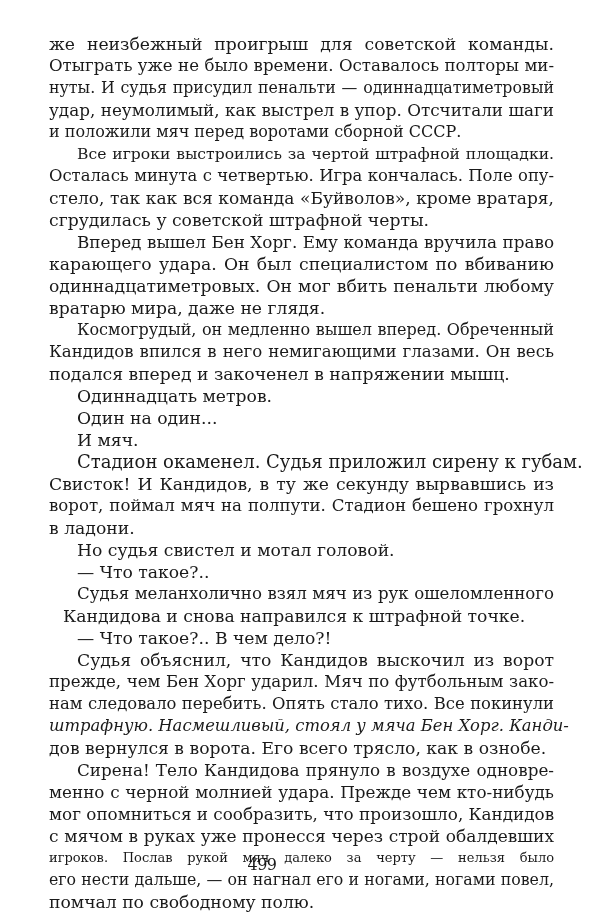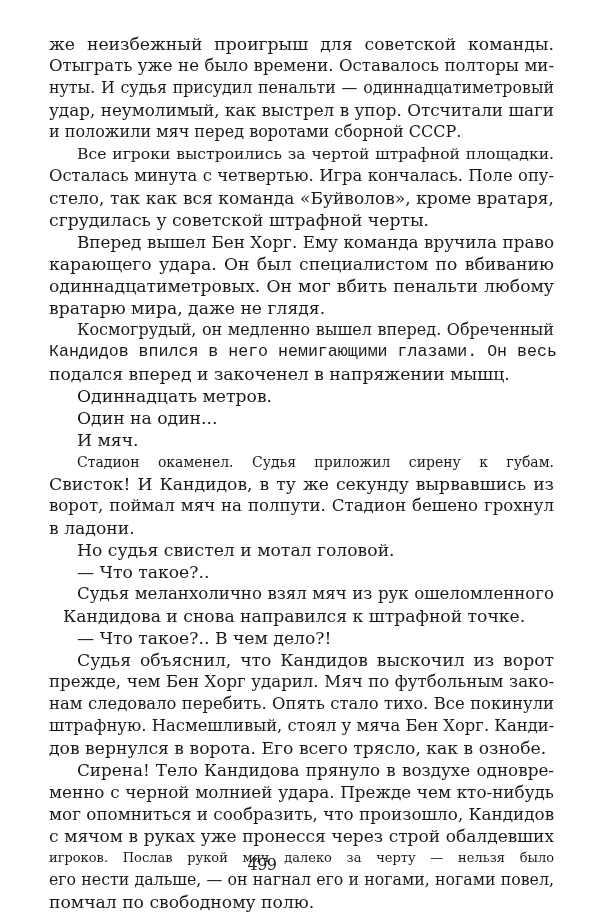--- a/index.html
+++ b/index.html
@@ -67,34 +67,34 @@
       <span class="line last" style="font-size: 17.2px;">сгрудилась у советской штрафной черты.</span>
     </div>
     <div class="para-block">
       <span class="line indent" style="font-size: 16.8px;">Вперед вышел Бен Хорг. Ему команда вручила право</span>
       <span class="line" style="font-size: 17.2px;">карающего удара. Он был специалистом по вбиванию</span>
       <span class="line" style="font-size: 17.2px;">одиннадцатиметровых. Он мог вбить пенальти любому</span>
       <span class="line last" style="font-size: 17.2px;">вратарю мира, даже не глядя.</span>
     </div>
     <div class="para-block">
       <span class="line indent" style="font-size: 16px;">Космогрудый, он медленно вышел вперед. Обреченный</span>
-      <span class="line" style="font-size: 16.6px; font-family: Liberation Mono, monospace;">Кандидов впился в него немигающими глазами. Он весь</span>
+      <span class="line" style="font-size: 16.6px;">Кандидов впился в него немигающими глазами. Он весь</span>
       <span class="line last" style="font-size: 17.2px;">подался вперед и закоченел в напряжении мышц.</span>
     </div>
     <div class="para-block">
       <span class="line indent last" style="font-size: 17.2px;">Одиннадцать метров.</span>
     </div>
     <div class="para-block">
       <span class="line indent last" style="font-size: 17.2px;">Один на один...</span>
     </div>
     <div class="para-block">
       <span class="line indent last" style="font-size: 17.2px;">И мяч.</span>
     </div>
     <div class="para-block">
-      <span class="line indent" style="font-size: 14px;">Стадион окаменел. Судья приложил сирену к губам.</span>
+      <span class="line indent" style="font-size: 18px;">Стадион окаменел. Судья приложил сирену к губам.</span>
       <span class="line" style="font-size: 17.2px;">Свисток! И Кандидов, в ту же секунду вырвавшись из</span>
       <span class="line" style="font-size: 16.6px;">ворот, поймал мяч на полпути. Стадион бешено грохнул</span>
       <span class="line last" style="font-size: 17.2px;">в ладони.</span>
     </div>
     <div class="para-block">
       <span class="line indent last" style="font-size: 17.2px;">Но судья свистел и мотал головой.</span>
     </div>
     <div class="para-block">
       <span class="line indent last" style="font-size: 17.2px;">— Что такое?..</span>
     </div>
@@ -102,21 +102,21 @@
       <span class="line indent" style="font-size: 16.6px;">Судья меланхолично взял мяч из рук ошеломленного</span>
       <span class="line last" style="font-size: 17.2px; margin-left: 14px;">Кандидова и снова направился к штрафной точке.</span>
     </div>
     <div class="para-block">
       <span class="line indent last" style="font-size: 17.2px;">— Что такое?.. В чем дело?!</span>
     </div>
     <div class="para-block">
       <span class="line indent" style="font-size: 17.2px;">Судья объяснил, что Кандидов выскочил из ворот</span>
       <span class="line" style="font-size: 16.6px;">прежде, чем Бен Хорг ударил. Мяч по футбольным зако-</span>
       <span class="line" style="font-size: 16.4px;">нам следовало перебить. Опять стало тихо. Все покинули</span>
-      <span class="line" style="font-size: 16.4px;">штрафную. Насмешливый, стоял у мяча Бен Хорг. Канди-</span>
+      <span class="line" style="font-size: 16.4px; font-style: italic;">штрафную. Насмешливый, стоял у мяча Бен Хорг. Канди-</span>
       <span class="line last" style="font-size: 17.2px;">дов вернулся в ворота. Его всего трясло, как в ознобе.</span>
     </div>
     <div class="para-block">
       <span class="line indent" style="font-size: 16.8px;">Сирена! Тело Кандидова прянуло в воздухе одновре-</span>
       <span class="line" style="font-size: 16.8px;">менно с черной молнией удара. Прежде чем кто-нибудь</span>
       <span class="line" style="font-size: 16.8px;">мог опомниться и сообразить, что произошло, Кандидов</span>
       <span class="line" style="font-size: 17px;">с мячом в руках уже пронесся через строй обалдевших</span>
       <span class="line" style="font-size: 13px;">игроков. Послав рукой мяч далеко за черту — нельзя было</span>
       <span class="line" style="font-size: 15.8px;">его нести дальше, — он нагнал его и ногами, ногами повел,</span>
       <span class="line last" style="font-size: 17.2px;">помчал по свободному полю.</span>

